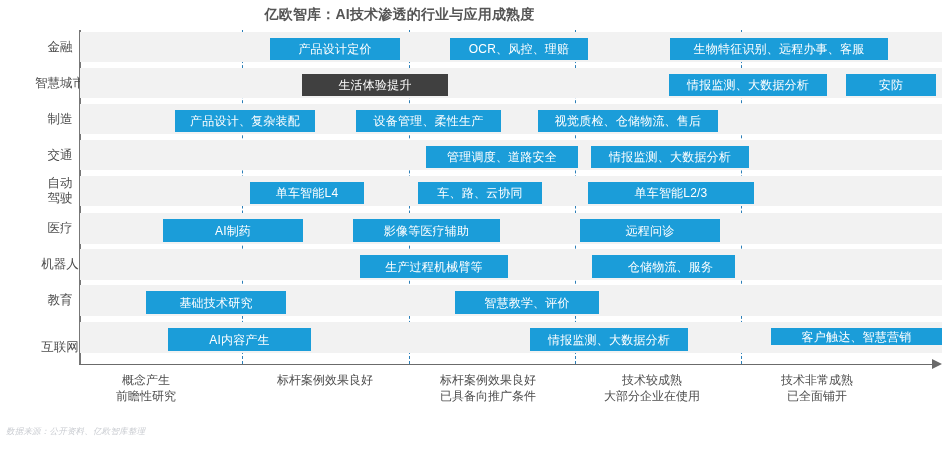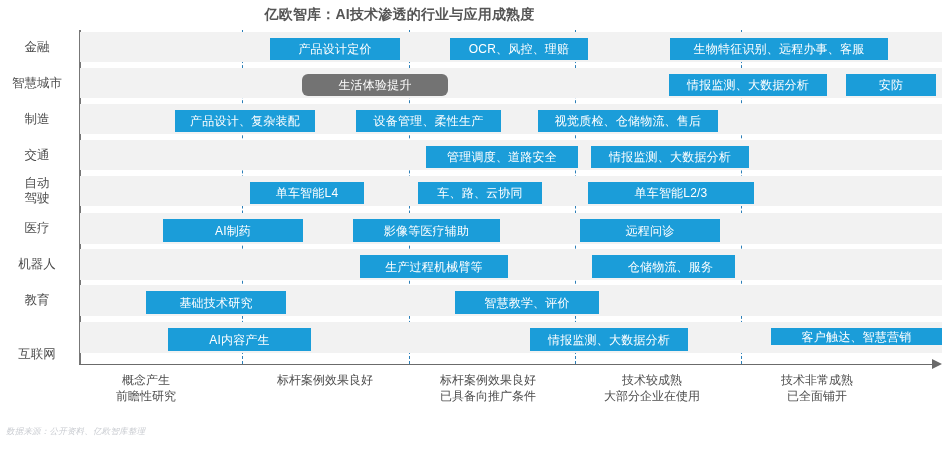--- a/index.html
+++ b/index.html
@@ -81,20 +81,21 @@
   }
   .ylabel {
     position: absolute;
     left: 0;
     width: 74px;
     text-align: center;
     font-size: 12.5px;
     color: #4d4d4d;
     line-height: 15px;
     font-weight: normal;
+    padding-left: 23px;
   }
   .bar {
     position: absolute;
     background: #1b9dd9;
     color: #ffffff;
     font-size: 12px;
     line-height: 1;
     display: flex;
     align-items: center;
     justify-content: center;
@@ -155,35 +156,35 @@
     </div>
     <div class="ylabel" style="top: 221px;">
       <div>医疗</div>
     </div>
     <div class="ylabel" style="top: 257px;">
       <div>机器人</div>
     </div>
     <div class="ylabel" style="top: 293px;">
       <div>教育</div>
     </div>
-    <div class="ylabel" style="top: 347px;">
+    <div class="ylabel" style="top: 340px;">
       <div>互联网</div>
     </div>
   </div>
 
 <div id="plot">
     <div class="row" style="top: 0px; height: 30px;">
       <div class="row-band"></div>
       <div class="bar" style="left: 190px; width: 130px; top: 6px; height: 22px; background: rgb(27, 157, 217);">产品设计定价</div>
       <div class="bar" style="left: 370px; width: 138px; top: 6px; height: 22px; background: rgb(27, 157, 217);">OCR、风控、理赔</div>
       <div class="bar" style="left: 590px; width: 218px; top: 6px; height: 22px; background: rgb(27, 157, 217);">生物特征识别、远程办事、客服</div>
     </div>
     <div class="row" style="top: 36px; height: 30px;">
       <div class="row-band"></div>
-      <div class="bar" style="left: 222px; width: 146px; top: 6px; height: 22px; background: #737373; border-radius: 6px;">生活体验提升</div>
+      <div class="bar" style="left: 222px; width: 146px; top: 6px; height: 22px; background: #404040;">生活体验提升</div>
       <div class="bar" style="left: 589px; width: 158px; top: 6px; height: 22px; background: rgb(27, 157, 217);">情报监测、大数据分析</div>
       <div class="bar" style="left: 766px; width: 90px; top: 6px; height: 22px; background: rgb(27, 157, 217);">安防</div>
     </div>
     <div class="row" style="top: 72px; height: 30px;">
       <div class="row-band"></div>
       <div class="bar" style="left: 95px; width: 140px; top: 6px; height: 22px; background: rgb(27, 157, 217);">产品设计、复杂装配</div>
       <div class="bar" style="left: 276px; width: 145px; top: 6px; height: 22px; background: rgb(27, 157, 217);">设备管理、柔性生产</div>
       <div class="bar" style="left: 458px; width: 180px; top: 6px; height: 22px; background: rgb(27, 157, 217);">视觉质检、仓储物流、售后</div>
     </div>
     <div class="row" style="top: 108px; height: 30px;">

